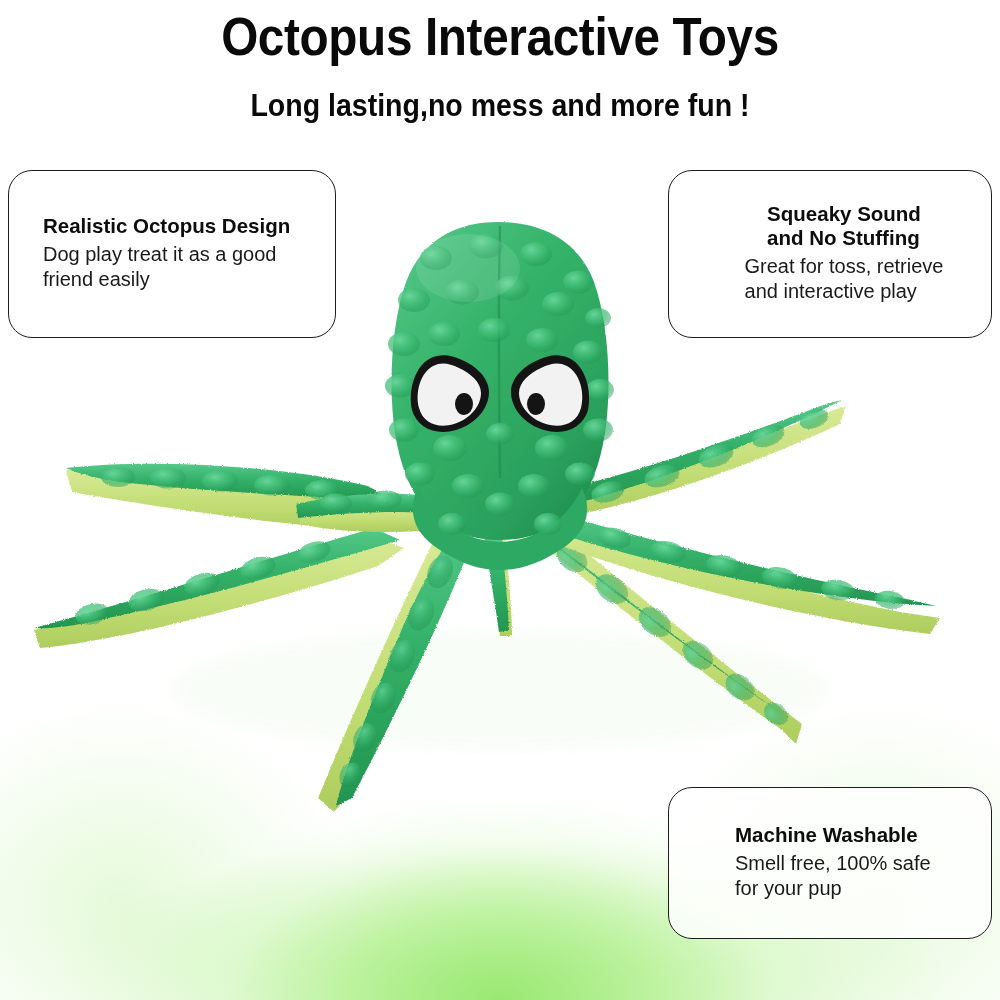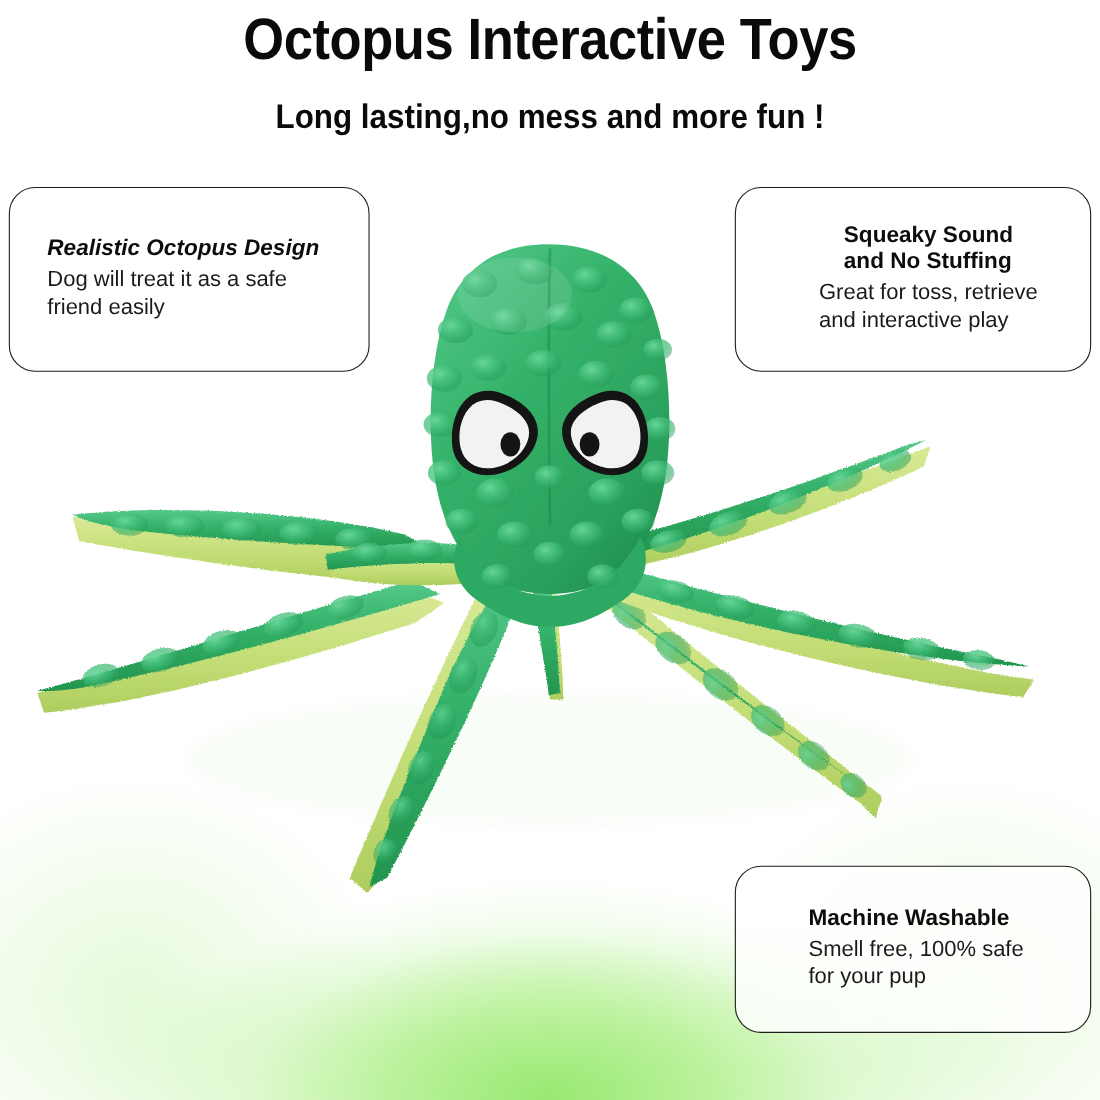--- a/index.html
+++ b/index.html
@@ -78,21 +78,21 @@
     color: #1a1a1a;
     line-height: 1.26;
     white-space: pre-line;
   }
   #callout-tl { left: 8px;   top: 170px; width: 328px; height: 168px; }
   #callout-tr { left: 668px; top: 170px; width: 324px; height: 168px; align-items: center; }
   #callout-bl { left: 8px;   top: 771px; width: 328px; height: 150px; }
   #callout-br { left: 668px; top: 771px; width: 324px; height: 152px; margin-top: 16px; }
   #callout-bl .c-body { line-height: 1.62; }
   #callout-br .c-body { line-height: 1.26; }
-  #callout-tl .c-head, #callout-bl .c-head { padding-left: 14px; font-style: italic; }
+  #callout-tl .c-head, #callout-bl .c-head { padding-left: 14px; }
   #callout-tl .c-body, #callout-bl .c-body { padding-left: 14px; }
   #callout-tr .c-head, #callout-tr .c-body { padding-left: 28px; }
   #callout-br .c-head, #callout-br .c-body { padding-left: 46px; }
   
   #octopus {
     position: absolute;
     left: 0; top: 0;
     width: 1000px; height: 1000px;
     pointer-events: none;
   }
@@ -332,21 +332,21 @@
     </g>
 
     <ellipse cx="468" cy="268" rx="52" ry="34" fill="#ffffff" opacity="0.10"></ellipse>
   </svg>
 
   <div id="title">Octopus Interactive Toys</div>
   <div id="subtitle">Long lasting,no mess and more fun !</div>
 
   <div class="callout" id="callout-tl">
     <div class="c-head">Realistic Octopus Design</div>
-    <div class="c-body">Dog will treat it as a safe
+    <div class="c-body">Dog play treat it as a good
 friend easily</div>
   </div>
 
   <div class="callout" id="callout-tr">
     <div class="c-head">Squeaky Sound
 and No Stuffing</div>
     <div class="c-body">Great for toss, retrieve
 and interactive play</div>
   </div>
 

